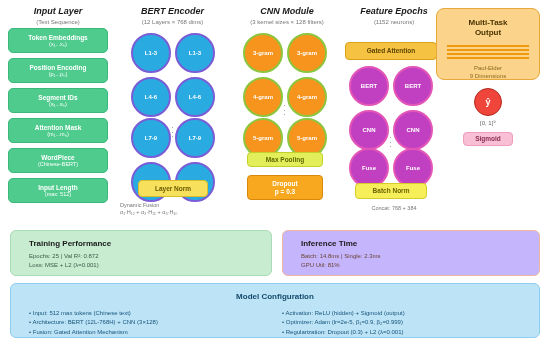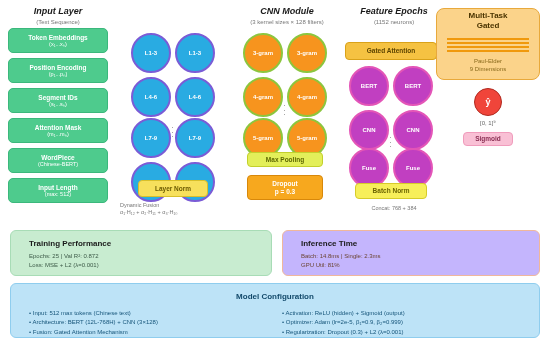--- a/index.html
+++ b/index.html
@@ -58,21 +58,21 @@
   .pill-gated     { background: #f5c242; border: 1px solid #d9a21a; color: #5e4500; }
   .pill-batchnorm { background: #f7ef5a; border: 1px solid #d6cc2a; color: #6b6400; }
   .pill-sigmoid   { background: #f9c0d5; border: 1px solid #f09cbc; color: #8a2e53; }
 
   .caption { position: absolute; font-size: 5.5px; color: #777; line-height: 1.35; }
 
   
   .mt-box {
     position: absolute; left: 436px; top: 8px; width: 104px; height: 72px;
     background: #fbd38a; border: 1.5px solid #e8a93c; border-radius: 8px;
-    display: flex; flex-direction: column; align-items: center; padding-top: 2px;
+    display: flex; flex-direction: column; align-items: center; padding-top: 9px;
   }
   .mt-title { font-size: 8px; font-weight: bold; color: #4a3400; text-align: center; line-height: 1.25; }
   .mt-bars { width: 82px; margin-top: 7px; }
   .mt-bars i { display: block; height: 1.5px; background: #f0990d; margin-bottom: 2.5px; }
   .mt-sub { font-size: 6px; color: #8a6a1c; text-align: center; margin-top: 4px; line-height: 1.3; }
 
   .yhat {
     position: absolute; left: 474px; top: 88px; width: 28px; height: 28px;
     border-radius: 50%; background: #f0453a; border: 1.5px solid #b02a20;
     display: flex; align-items: center; justify-content: center;
@@ -99,20 +99,24 @@
 </style>
 </head>
 <body>
 
 <div class="canvas">
 
   <div class="col-head" style="left:8px; top:6px; width:100px;">
     <div class="col-title">Input Layer</div>
     <div class="col-sub">(Text Sequence)</div>
   </div>
+  <div class="col-head" style="left:120px; top:6px; width:105px;">
+    <div class="col-title">BERT Encoder</div>
+    <div class="col-sub">(12 Layers × 768 dims)</div>
+  </div>
   <div class="col-head" style="left:232px; top:6px; width:110px;">
     <div class="col-title">CNN Module</div>
     <div class="col-sub">(3 kernel sizes × 128 filters)</div>
   </div>
   <div class="col-head" style="left:344px; top:6px; width:100px;">
     <div class="col-title">Feature Epochs</div>
     <div class="col-sub">(1152 neurons)</div>
   </div>
 
   <div class="input-col">
@@ -211,21 +215,21 @@
   <div class="pill pill-batchnorm" style="left:355px; top:183px; width:72px; height:16px;">
     <span>Batch Norm</span>
   </div>
   <div class="caption" style="left:344px; top:205px; width:100px; text-align:center;">
     <span>Concat: 768 + 384</span>
   </div>
 
   <div class="mt-box">
     <div class="mt-title">
       <div>Multi-Task</div>
-      <div>Gated</div>
+      <div>Output</div>
     </div>
     <div class="mt-bars">
       <i></i>
         <i></i>
         <i></i>
         <i></i>
     </div>
     <div class="mt-sub">
       <div>Paul-Elder</div>
       <div>9 Dimensions</div>

